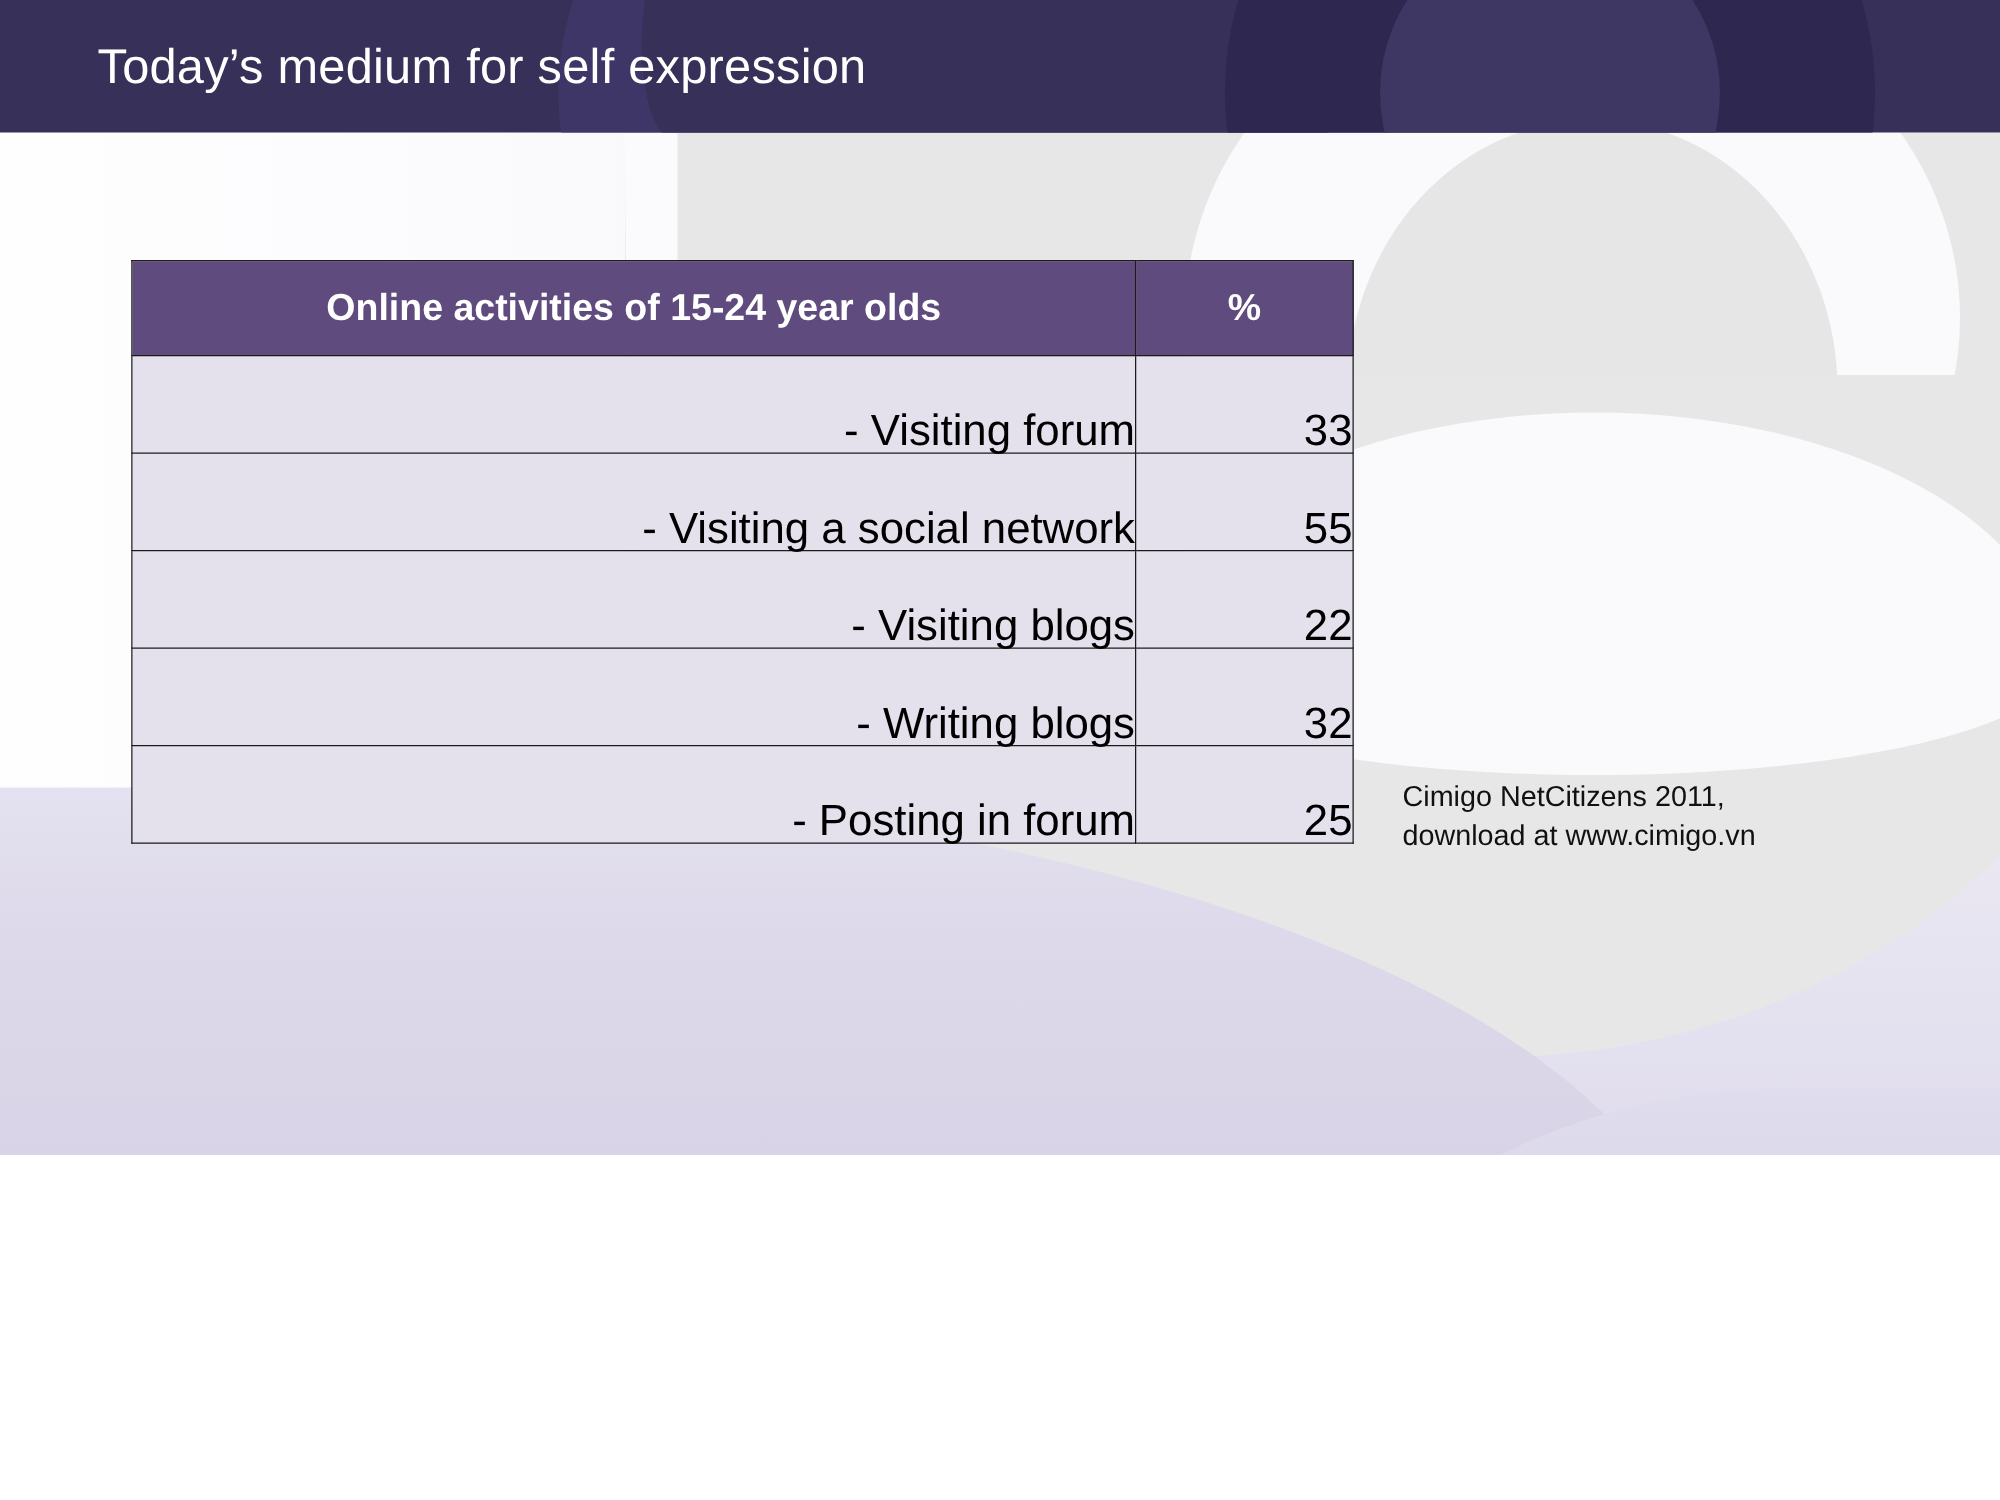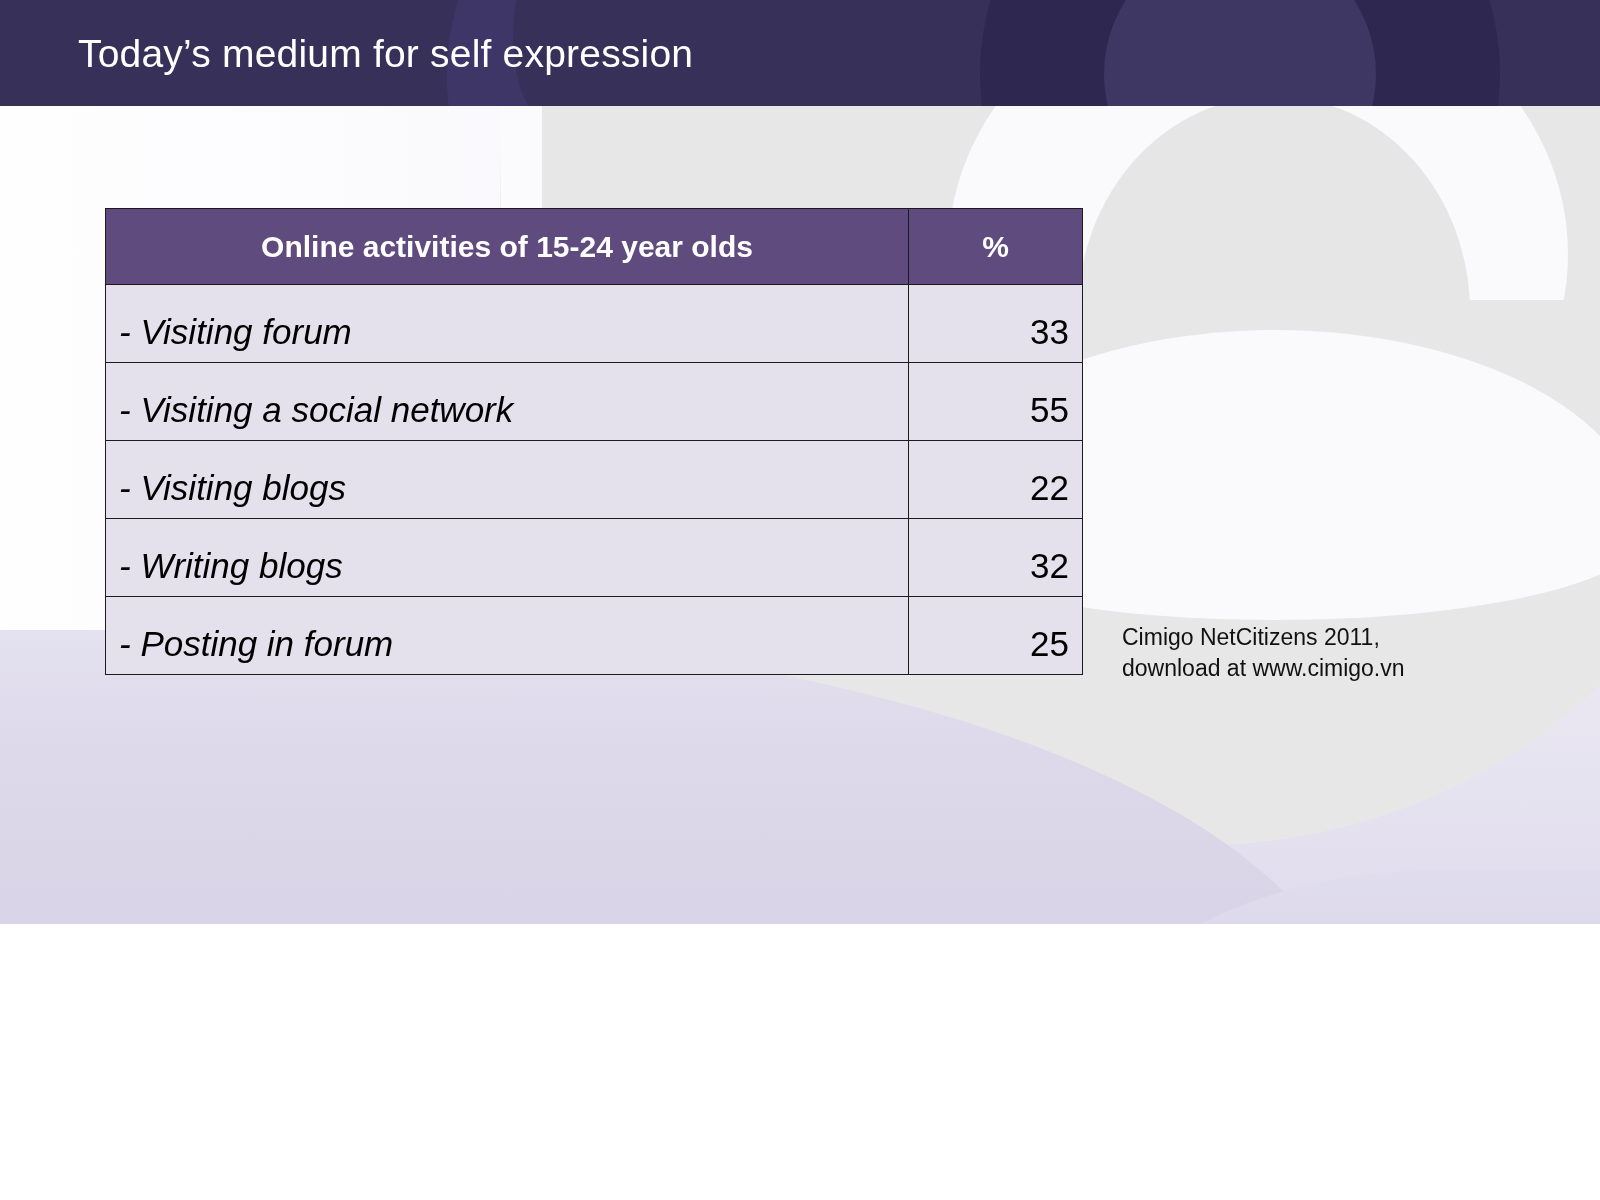--- a/index.html
+++ b/index.html
@@ -147,21 +147,21 @@
   #activities-table {
     position:absolute;
     left:105px; top:208px;
     width:977px;
     border-collapse:collapse;
     z-index:10;
     table-layout:fixed;
   }
   #activities-table th, #activities-table td {
     border:1.5px solid #1b1b1b;
-    padding:13px;
+    padding:0;
   }
   #activities-table thead th {
     background:#5f4b7d;
     color:#ffffff;
     font-size:30px;
     font-weight:bold;
     height:76px;
     vertical-align:middle;
     border-color:#1b1b1b;
   }
@@ -169,21 +169,21 @@
   th.col-percent { width:174px; text-align:center; padding-bottom:2px; }
 
   #activities-table tbody td {
     background:#e4e0ec;
     font-size:35px;
     color:#000000;
     height:78px;
     vertical-align:bottom;
     line-height:1;
   }
-  td.cell-label   { text-align:left;  padding-left:8px;  padding-bottom:10px;font-style:italic; }
+  td.cell-label   { text-align:right;  padding-left:8px;  padding-bottom:10px; }
   td.cell-value   { text-align:right; padding-right:6px; padding-bottom:10px; }
 
   
   #source-note {
     position:absolute;
     left:1122px; top:622px;
     width:380px;
     font-size:23px;
     line-height:1.34;
     color:#111111;

